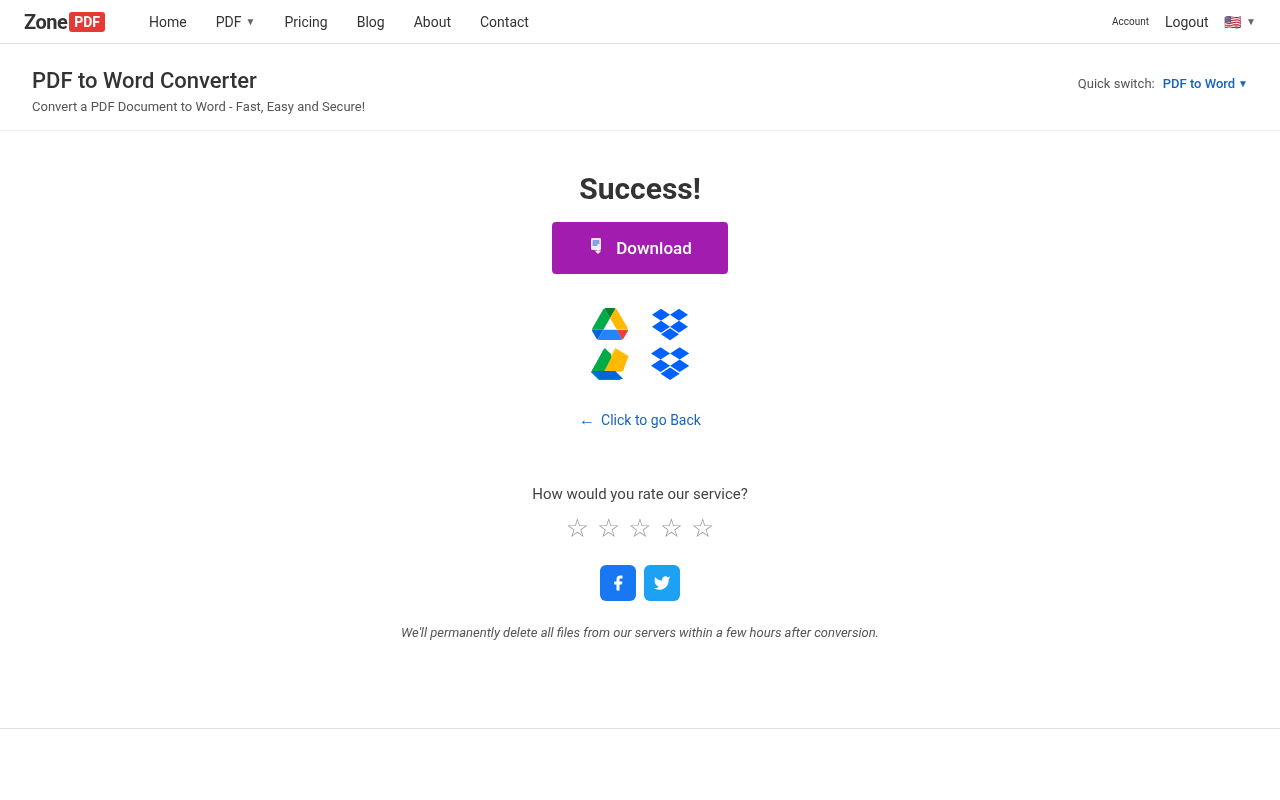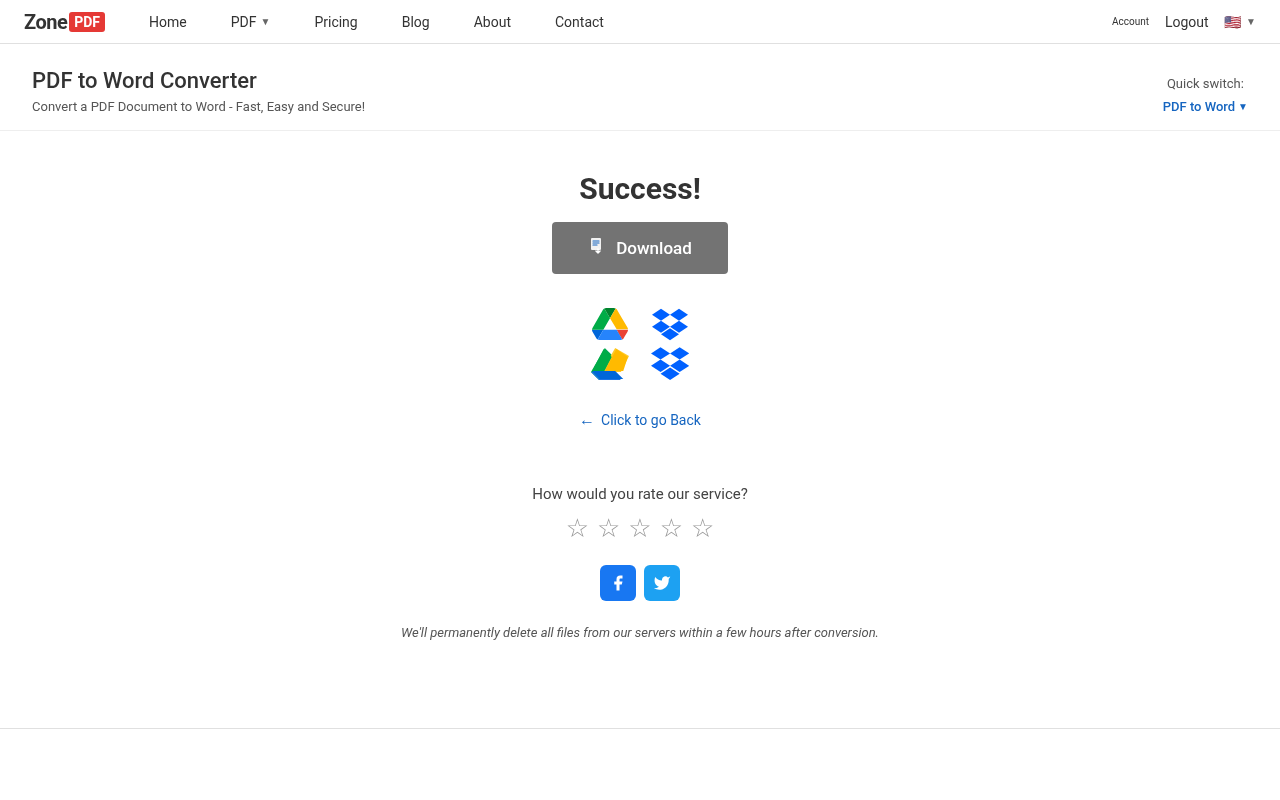--- a/index.html
+++ b/index.html
@@ -9,54 +9,54 @@
     nav {
       display: flex; align-items: center; padding: 0 24px;
       border-bottom: 1px solid #e0e0e0; height: 44px;
       background: #fff;
     }
     .nav-logo {
       display: flex; align-items: center; margin-right: 32px; text-decoration: none;
     }
     .logo-zone { font-size: 20px; font-weight: 700; color: #333; letter-spacing: -0.5px; }
     .logo-pdf { background: #e53935; color: #fff; font-size: 14px; font-weight: 700; padding: 2px 5px; border-radius: 3px; margin-left: 2px; }
-    .nav-links { display: flex; align-items: center; gap: 20px; flex: 1; }
+    .nav-links { display: flex; align-items: center; gap: 5px; flex: 1; }
     .nav-link {
       text-decoration: none; color: #333; padding: 6px 12px; font-size: 14px;
       border-radius: 3px; cursor: pointer;
     }
     .nav-dropdown { display: flex; align-items: center; gap: 4px; }
     .nav-dropdown-arrow { font-size: 10px; color: #666; }
     .nav-right { display: flex; align-items: center; gap: 16px; margin-left: auto; }
     .nav-account { text-decoration: none; color: #333; font-size: 10px; }
     .nav-logout { text-decoration: none; color: #333; font-size: 14px; }
     .nav-flag { display: flex; align-items: center; gap: 4px; font-size: 14px; cursor: pointer; }
 
     
     .page-header {
       padding: 24px 32px 16px;
       display: flex; justify-content: space-between; align-items: flex-start;
       border-bottom: 1px solid #eee;
     }
     .page-title { font-size: 22px; font-weight: 500; color: #333; margin-bottom: 6px; }
     .page-subtitle { font-size: 13px; color: #555; }
-    .quick-switch { display: flex; align-items: center; gap: 8px; font-size: 13px; color: #555; margin-top: 8px; flex-direction: column; }
+    .quick-switch { display: flex; align-items: center; gap: 8px; font-size: 13px; color: #555; margin-top: 8px; }
     .quick-switch-link { color: #1565c0; font-weight: 500; text-decoration: none; display: flex; align-items: center; gap: 3px; }
     .quick-switch-arrow { font-size: 10px; color: #1565c0; }
 
     
     .main-content {
       max-width: 800px; margin: 0 auto; padding: 40px 20px; text-align: center;
     }
     .success-title { font-size: 30px; font-weight: 700; color: #333; margin-bottom: 16px; }
     .success-message { font-size: 15px; color: #444; margin-bottom: 32px; }
 
     .download-btn {
       display: inline-flex; align-items: center; gap: 8px;
-      background: #737373; color: #fff; border: none; border-radius: 4px;
+      background: #a21caf; color: #fff; border: none; border-radius: 4px;
       padding: 14px 36px; font-size: 17px; font-weight: 500; cursor: pointer;
       text-decoration: none; margin-bottom: 28px;
     }
     .download-icon { font-size: 18px; }
 
     .cloud-icons { display: flex; justify-content: center; gap: 16px; margin-bottom: 24px; }
     .cloud-btn {
       width: 44px; height: 44px; border-radius: 50%; border: none; background: transparent;
       cursor: pointer; display: flex; align-items: center; justify-content: center; font-size: 26px;
     }

